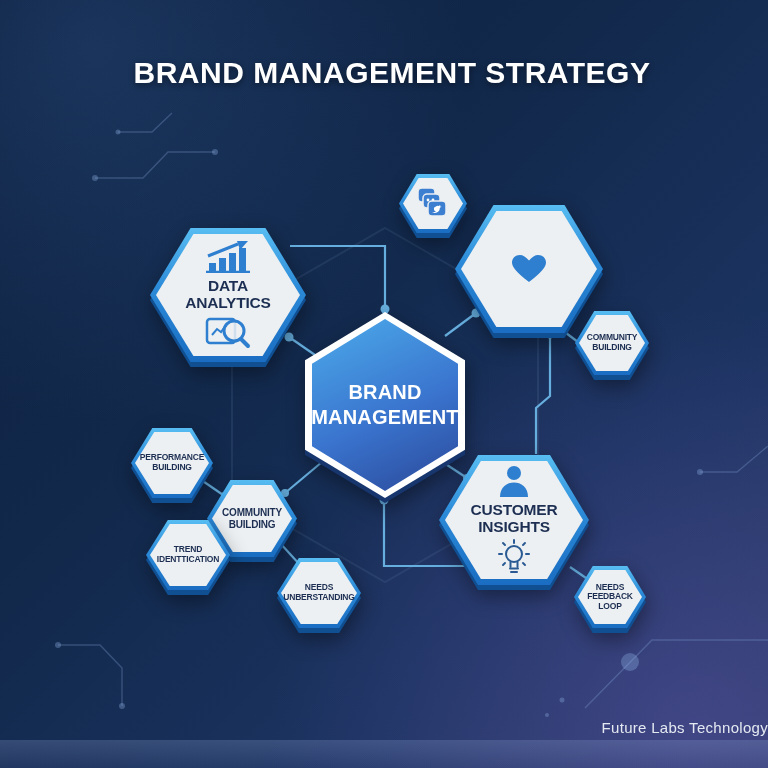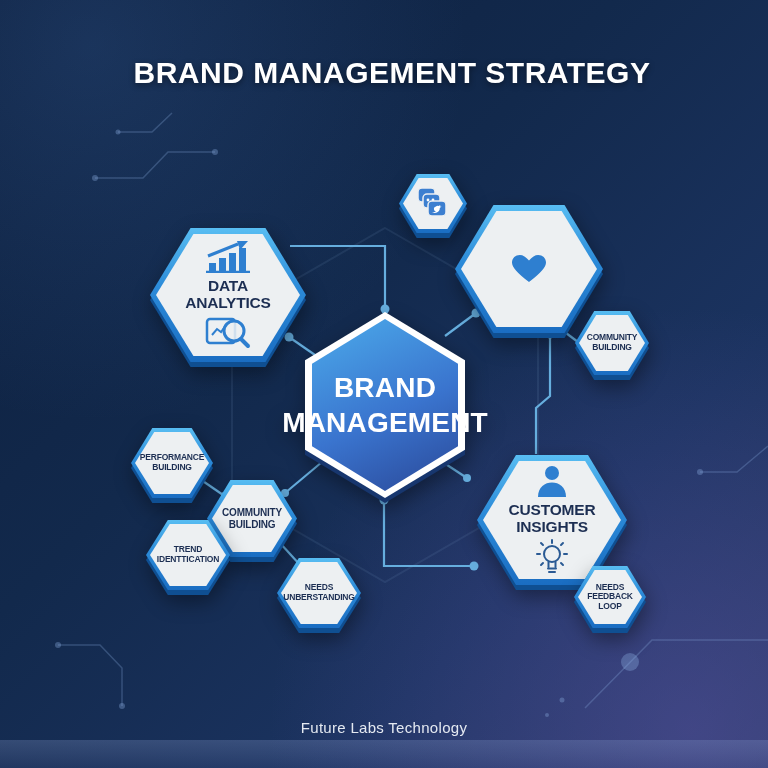--- a/index.html
+++ b/index.html
@@ -8,40 +8,40 @@
     background:
       radial-gradient(circle at 90% 95%, rgba(95,85,170,0.45), transparent 42%),
       radial-gradient(circle at 12% 6%, rgba(70,120,190,0.22), transparent 38%),
       linear-gradient(135deg,#0d1f3d 0%,#12294c 40%,#1b3360 72%,#2c3c69 100%);
   }
   .bottom-band{position:absolute;left:0;right:0;bottom:0;height:28px;
     background:linear-gradient(180deg, rgba(130,150,200,0.30), rgba(90,105,160,0.18));}
   .title{position:absolute;top:48px;left:0;width:100%;text-align:center;margin:8px;
     color:#ffffff;font-size:30px;font-weight:bold;letter-spacing:0.5px;
     text-shadow:0 2px 6px rgba(0,0,0,0.45);}
-  .footer{position:absolute;bottom:32px;left:0;width:100%;text-align:center;
+  .footer{position:absolute;bottom:32px;left:0;width:100%;text-align:right;
     color:#e4e9f1;font-size:15px;letter-spacing:0.3px;}
   svg.overlay{position:absolute;left:0;top:0;}
 
   
   .hex{position:absolute;filter:drop-shadow(2px 7px 10px rgba(0,0,0,0.38));}
   .hx{position:absolute;clip-path:var(--cp);}
   .hx.base{inset:0;transform:translateY(5px);background:#0f4f92;}
   .hx.rim{inset:0;background:linear-gradient(180deg,#58bdf2 0%,#2b8ad8 45%,#1a6dc2 100%);}
   .hx.fill{inset:var(--bw,6px);background:#edf0f2;}
   .hex.side{--cp:polygon(26% 0,74% 0,100% 50%,74% 100%,26% 100%,0 50%);}
   .hex.point{--cp:polygon(50% 0,100% 26%,100% 74%,50% 100%,0 74%,0 26%);}
   .hex.sm{--bw:4px;}
   .hex.central .hx.rim{background:#ffffff;}
   .hex.central .hx.fill{--bw:7px;background:linear-gradient(155deg,#4aa6e8 5%,#3a74ce 55%,#2a4898 100%);}
   .hex.central .hx.base{background:#17366e;}
   .content{position:absolute;inset:0;display:flex;flex-direction:column;
     align-items:center;justify-content:center;gap:5px;text-align:center;}
   .label{font-weight:bold;color:#1c2e52;line-height:1.12;letter-spacing:-0.2px;white-space:pre-line;}
-  .lbl-xl{font-size:28px;color:#ffffff;letter-spacing:0.2px;line-height:1.25;}
+  .lbl-xl{font-size:20px;color:#ffffff;letter-spacing:0.2px;line-height:1.25;}
   .lbl-lg{font-size:15.5px;}
   .lbl-md{font-size:10px;}
   .lbl-sm{font-size:8.5px;}
   .icon{display:block;}
 </style>
 </head>
 <body>
 
 <div class="canvas">
 
@@ -166,21 +166,21 @@
   <div class="hex side sm" style="left:575px;top:311px;width:74px;height:64px;">
     <div class="hx base"></div>
     <div class="hx rim"></div>
     <div class="hx fill"></div>
     <div class="content">
       <div class="label lbl-sm">COMMUNITY
 BUILDING</div>
     </div>
   </div>
 
-  <div class="hex side" style="left:477px;top:455px;width:150px;height:130px;">
+  <div class="hex side" style="left:439px;top:455px;width:150px;height:130px;">
     <div class="hx base"></div>
     <div class="hx rim"></div>
     <div class="hx fill"></div>
     <div class="content" style="gap:4px;">
       <svg class="icon" width="34" height="32" viewBox="0 0 34 32">
         <circle cx="17" cy="8" r="7" fill="#2e7fd0"></circle>
         <path d="M3,32 C3,22 10,17.5 17,17.5 C24,17.5 31,22 31,32 Z" fill="#2e7fd0"></path>
       </svg>
       <div class="label lbl-lg">CUSTOMER
 INSIGHTS</div>

